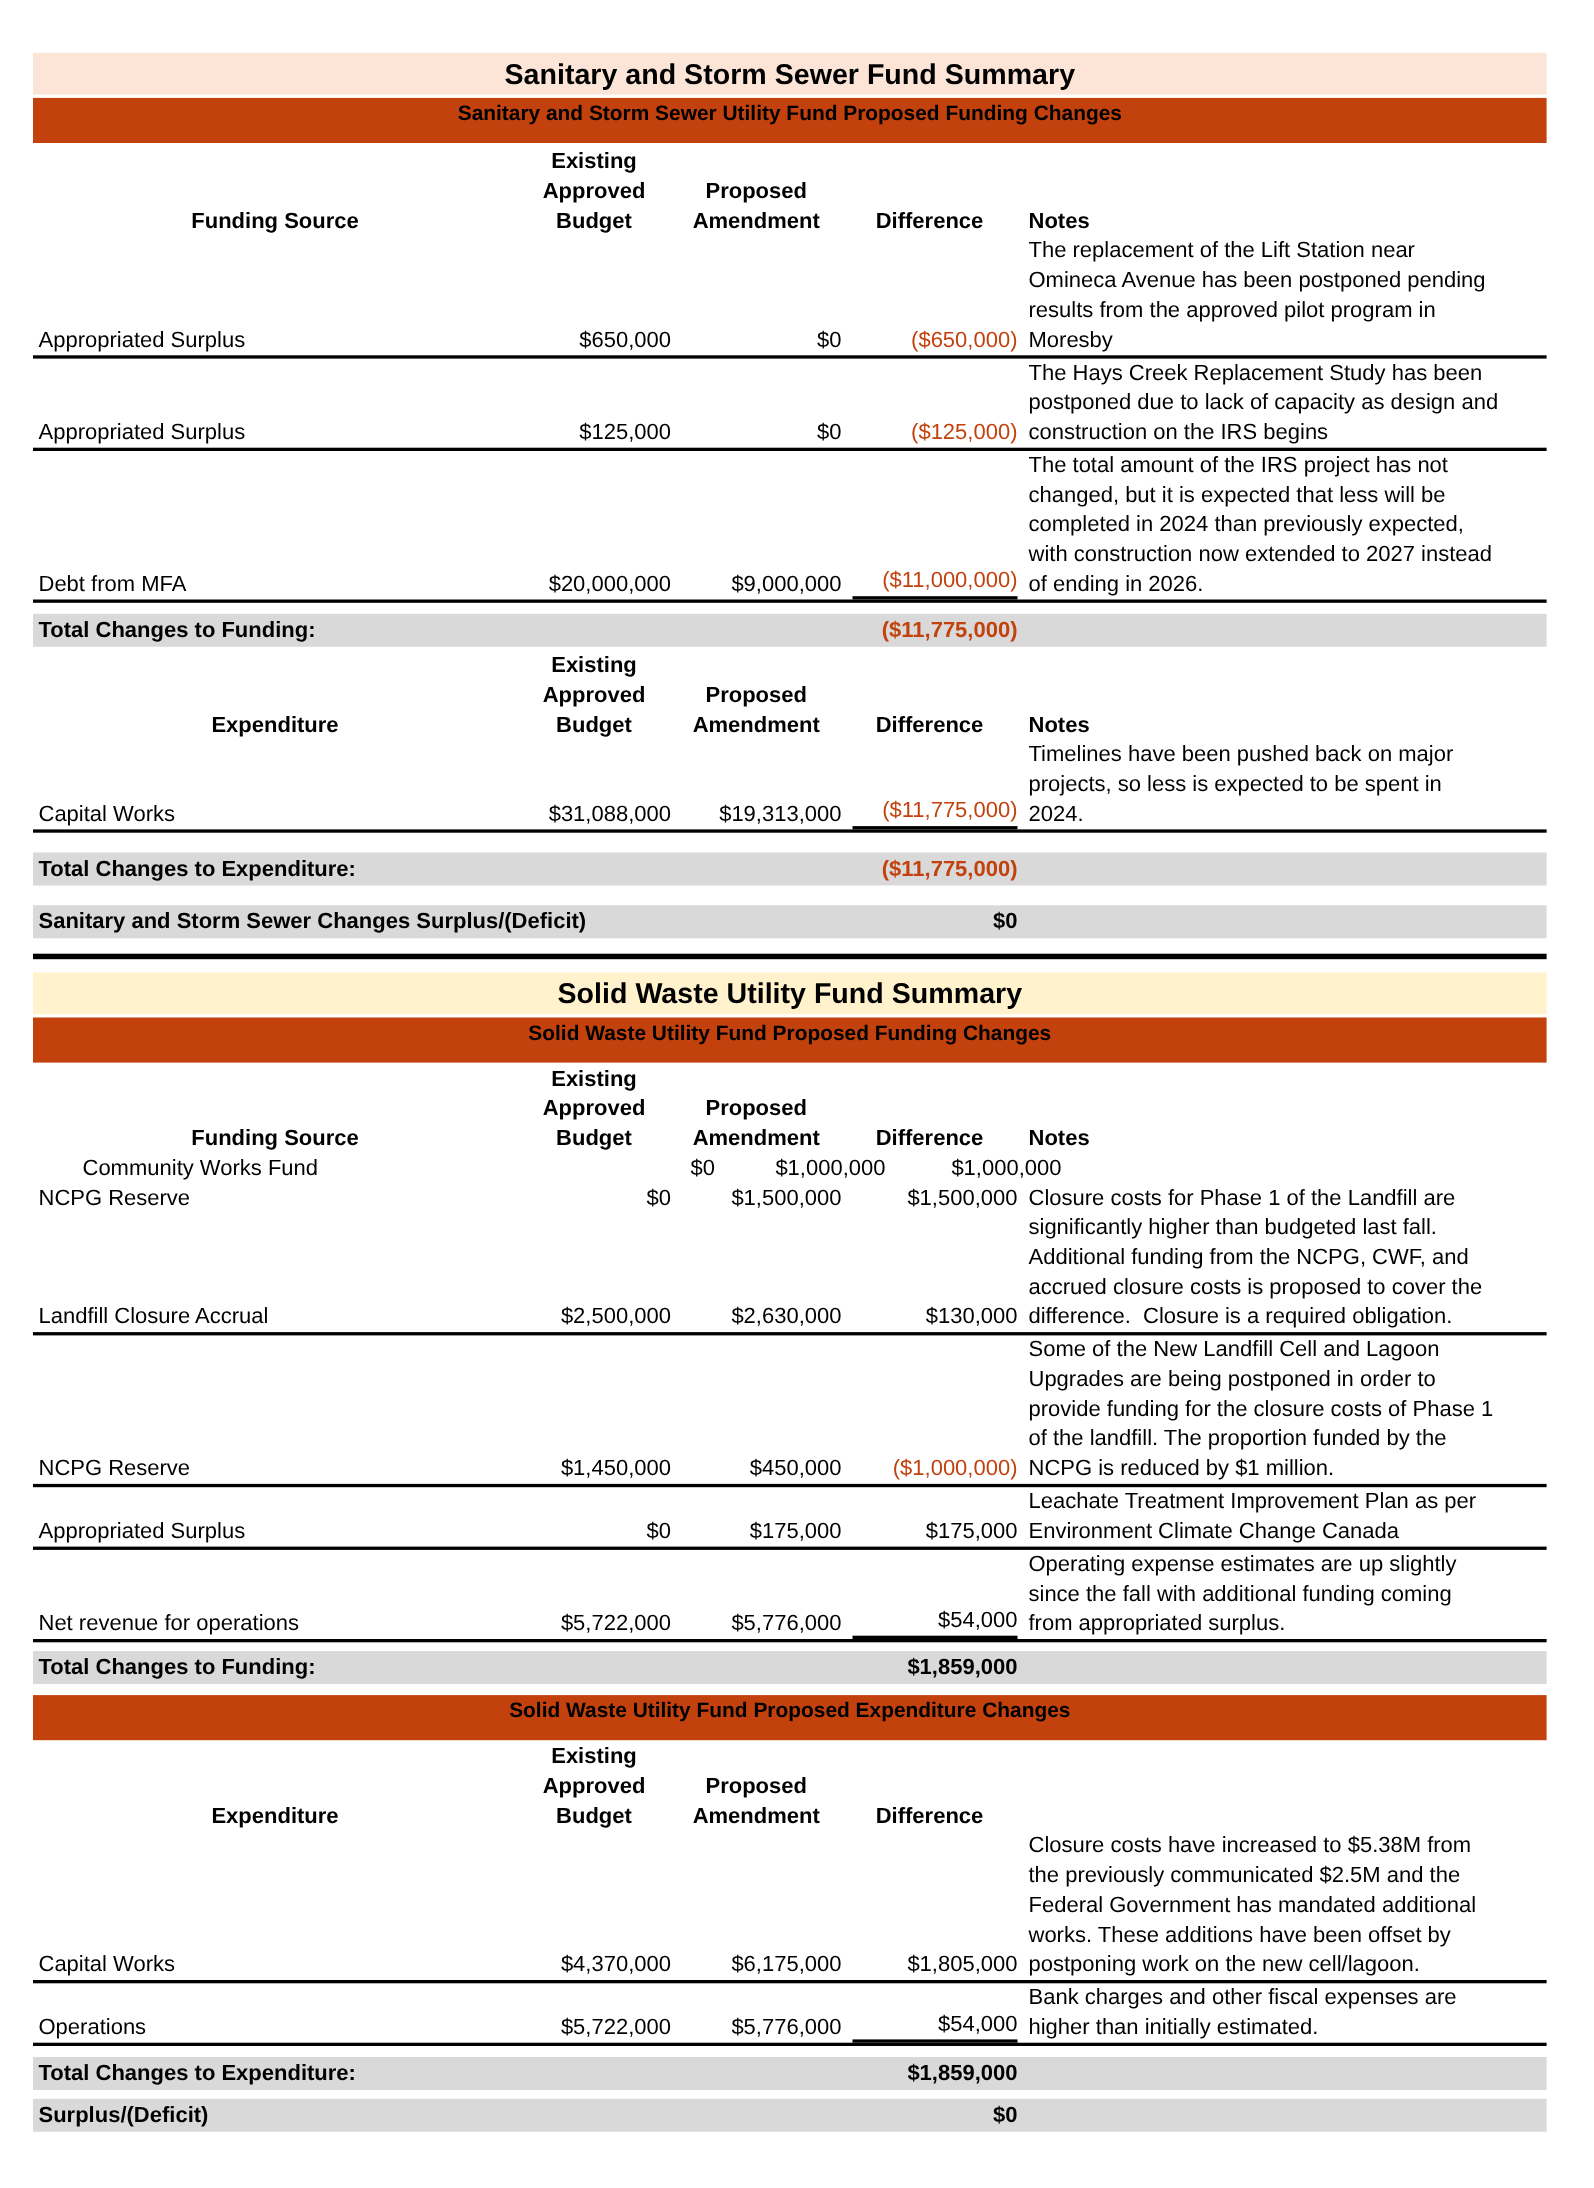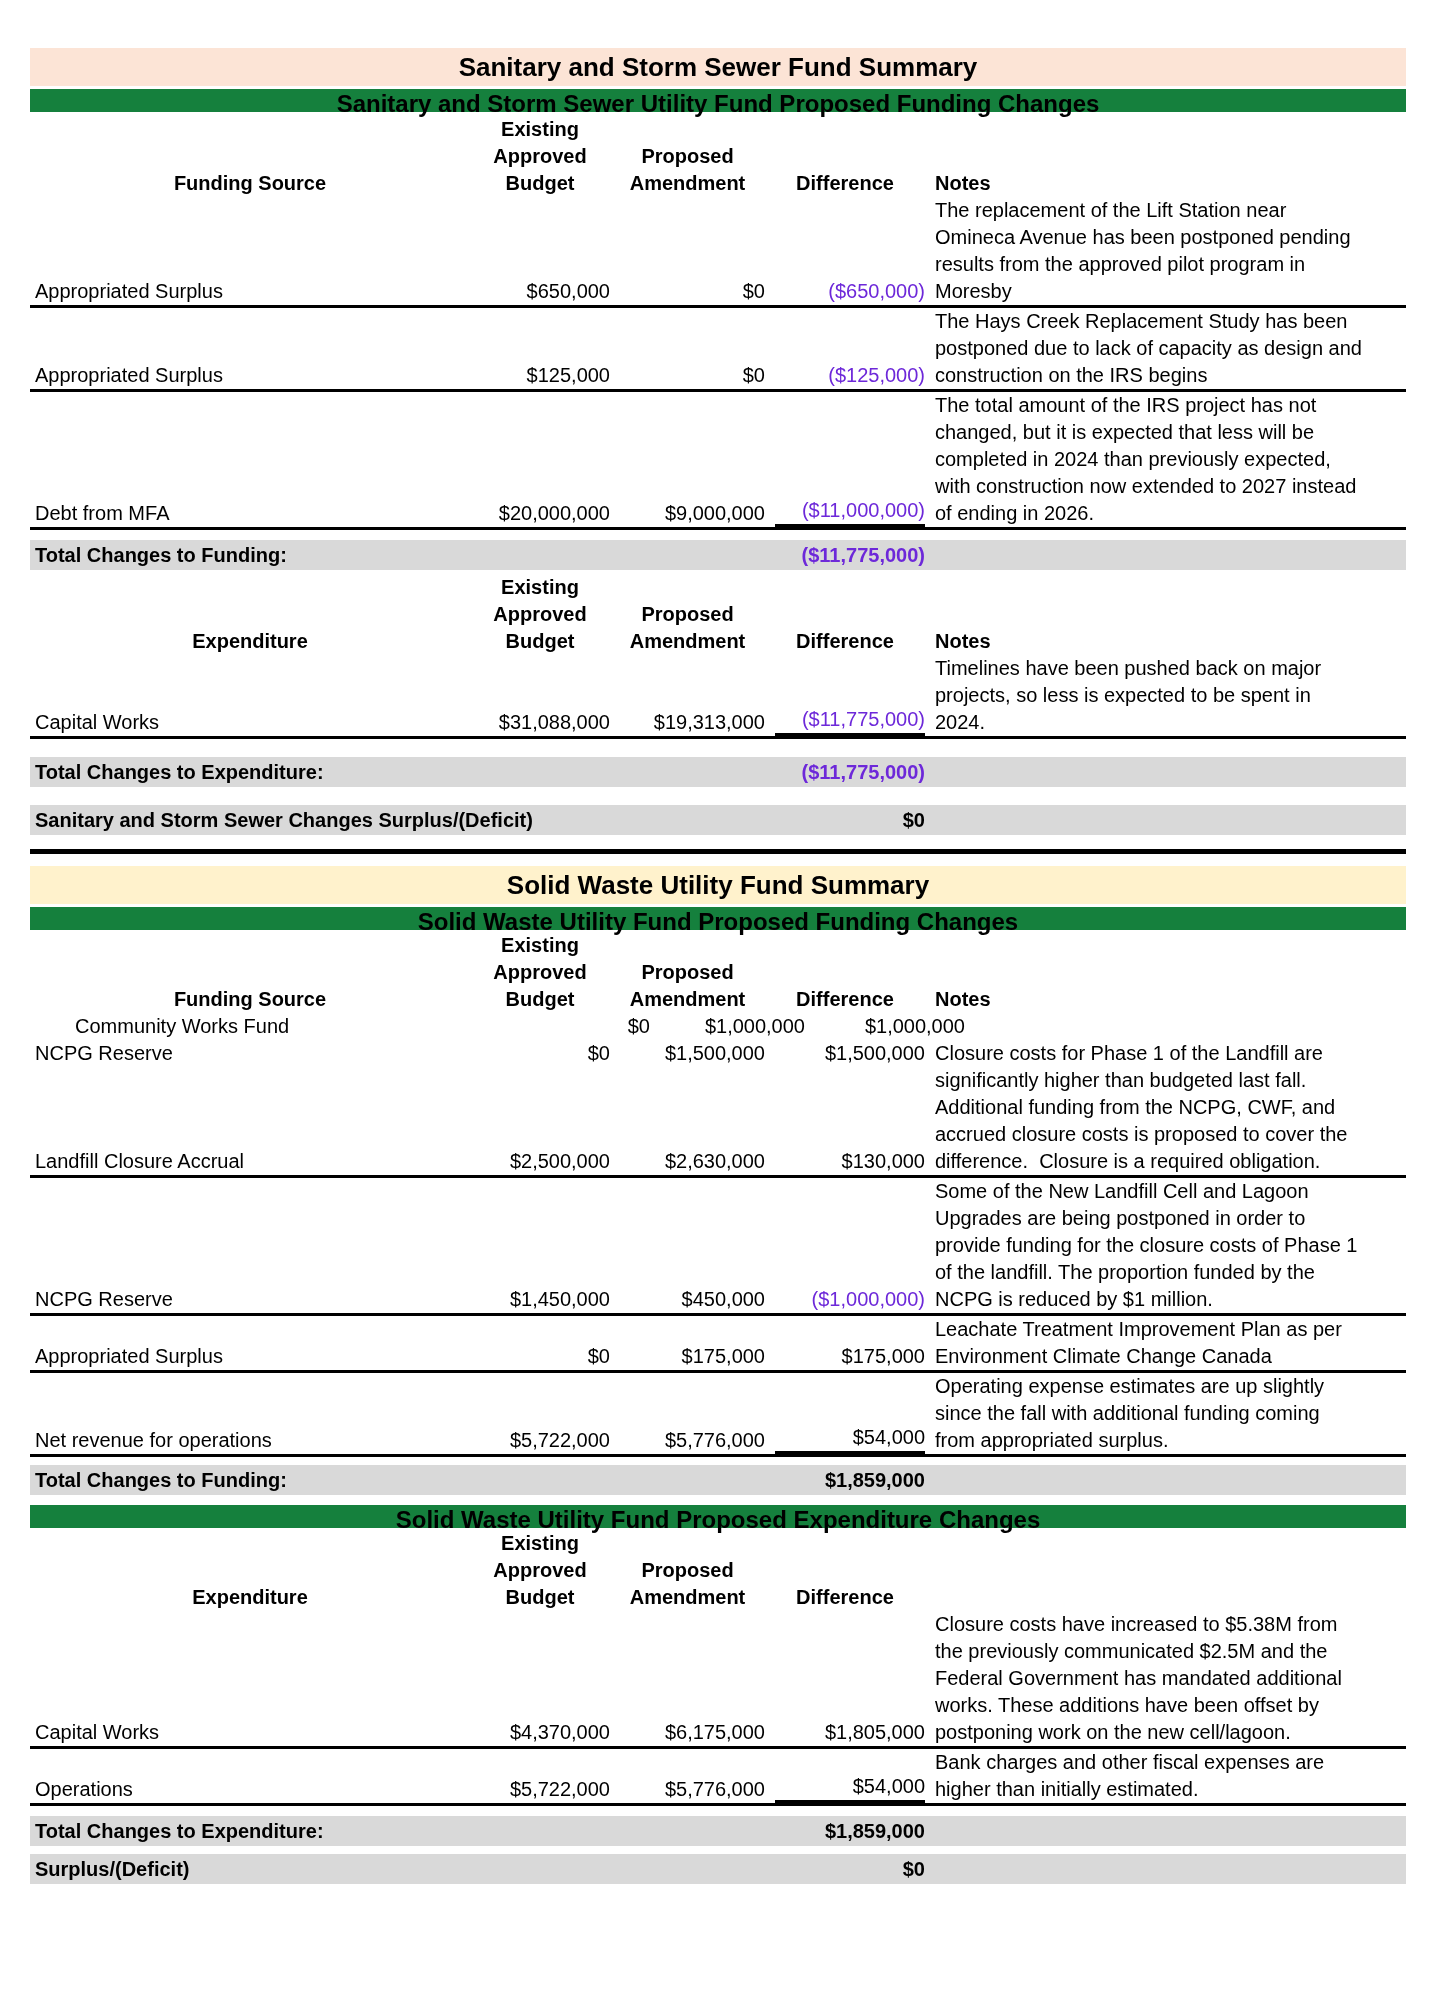--- a/index.html
+++ b/index.html
@@ -12,21 +12,21 @@
     overflow:hidden;
     border-radius:21px;
   }
   .content{position:absolute;left:30px;top:48px;width:1376px;}
 
   
   .band{width:100%;text-align:center;font-weight:bold;}
   .band.summary{height:38px;line-height:38px;font-size:26px;}
   .band.peach{background:#FCE4D6;margin-bottom:3px;}
   .band.yellow{background:#FFF2CC;margin-top:12px;margin-bottom:3px;}
-  .band.sub{background:#15803d;height:23px;line-height:29px;font-size:24px;}
+  .band.sub{background:#c2410c;height:41px;line-height:29px;font-size:19px;}
 
   
   .grid{display:grid;grid-template-columns:440px 140px 155px 160px 10px 471px;}
 
   
   .headrow{height:81px;margin-top:4px;}
   .headrow.tight{margin-top:2px;}
   .hc{display:flex;flex-direction:column;justify-content:flex-end;}
   .hc span{line-height:27px;font-weight:bold;display:block;}
   .hc.center span{text-align:center;}
@@ -39,21 +39,21 @@
   .cell{display:flex;align-items:flex-end;line-height:27px;}
   .cell.top{align-items:flex-start;}
   .cell.label{padding-left:5px;}
   .cell.num{justify-content:flex-end;}
   .note{white-space:pre;line-height:27px;align-items:flex-start;}
   .dual{display:flex;flex-direction:column;justify-content:space-between;line-height:27px;}
   .dual.num{align-items:flex-end;}
   .dual.label{padding-left:5px;}
   .uline{display:inline-block;min-width:150px;text-align:right;border-bottom:3px solid #000;}
 
-  .neg{color:#6d28d9;}
+  .neg{color:#c2410c;}
 
   
   .total{background:#D9D9D9;height:30px;align-items:center;font-weight:bold;}
   .total .t-label{grid-column:1/4;padding-left:5px;display:flex;align-items:center;height:30px;}
   .total .cell{align-items:center;height:30px;}
   .mt10{margin-top:10px;}.mt12{margin-top:12px;}.mt14{margin-top:18px;}
   .mt18{margin-top:18px;}.mt8{margin-top:8px;}
 
   .section-divider{height:5px;background:#000;margin-top:14px;}
 </style>

